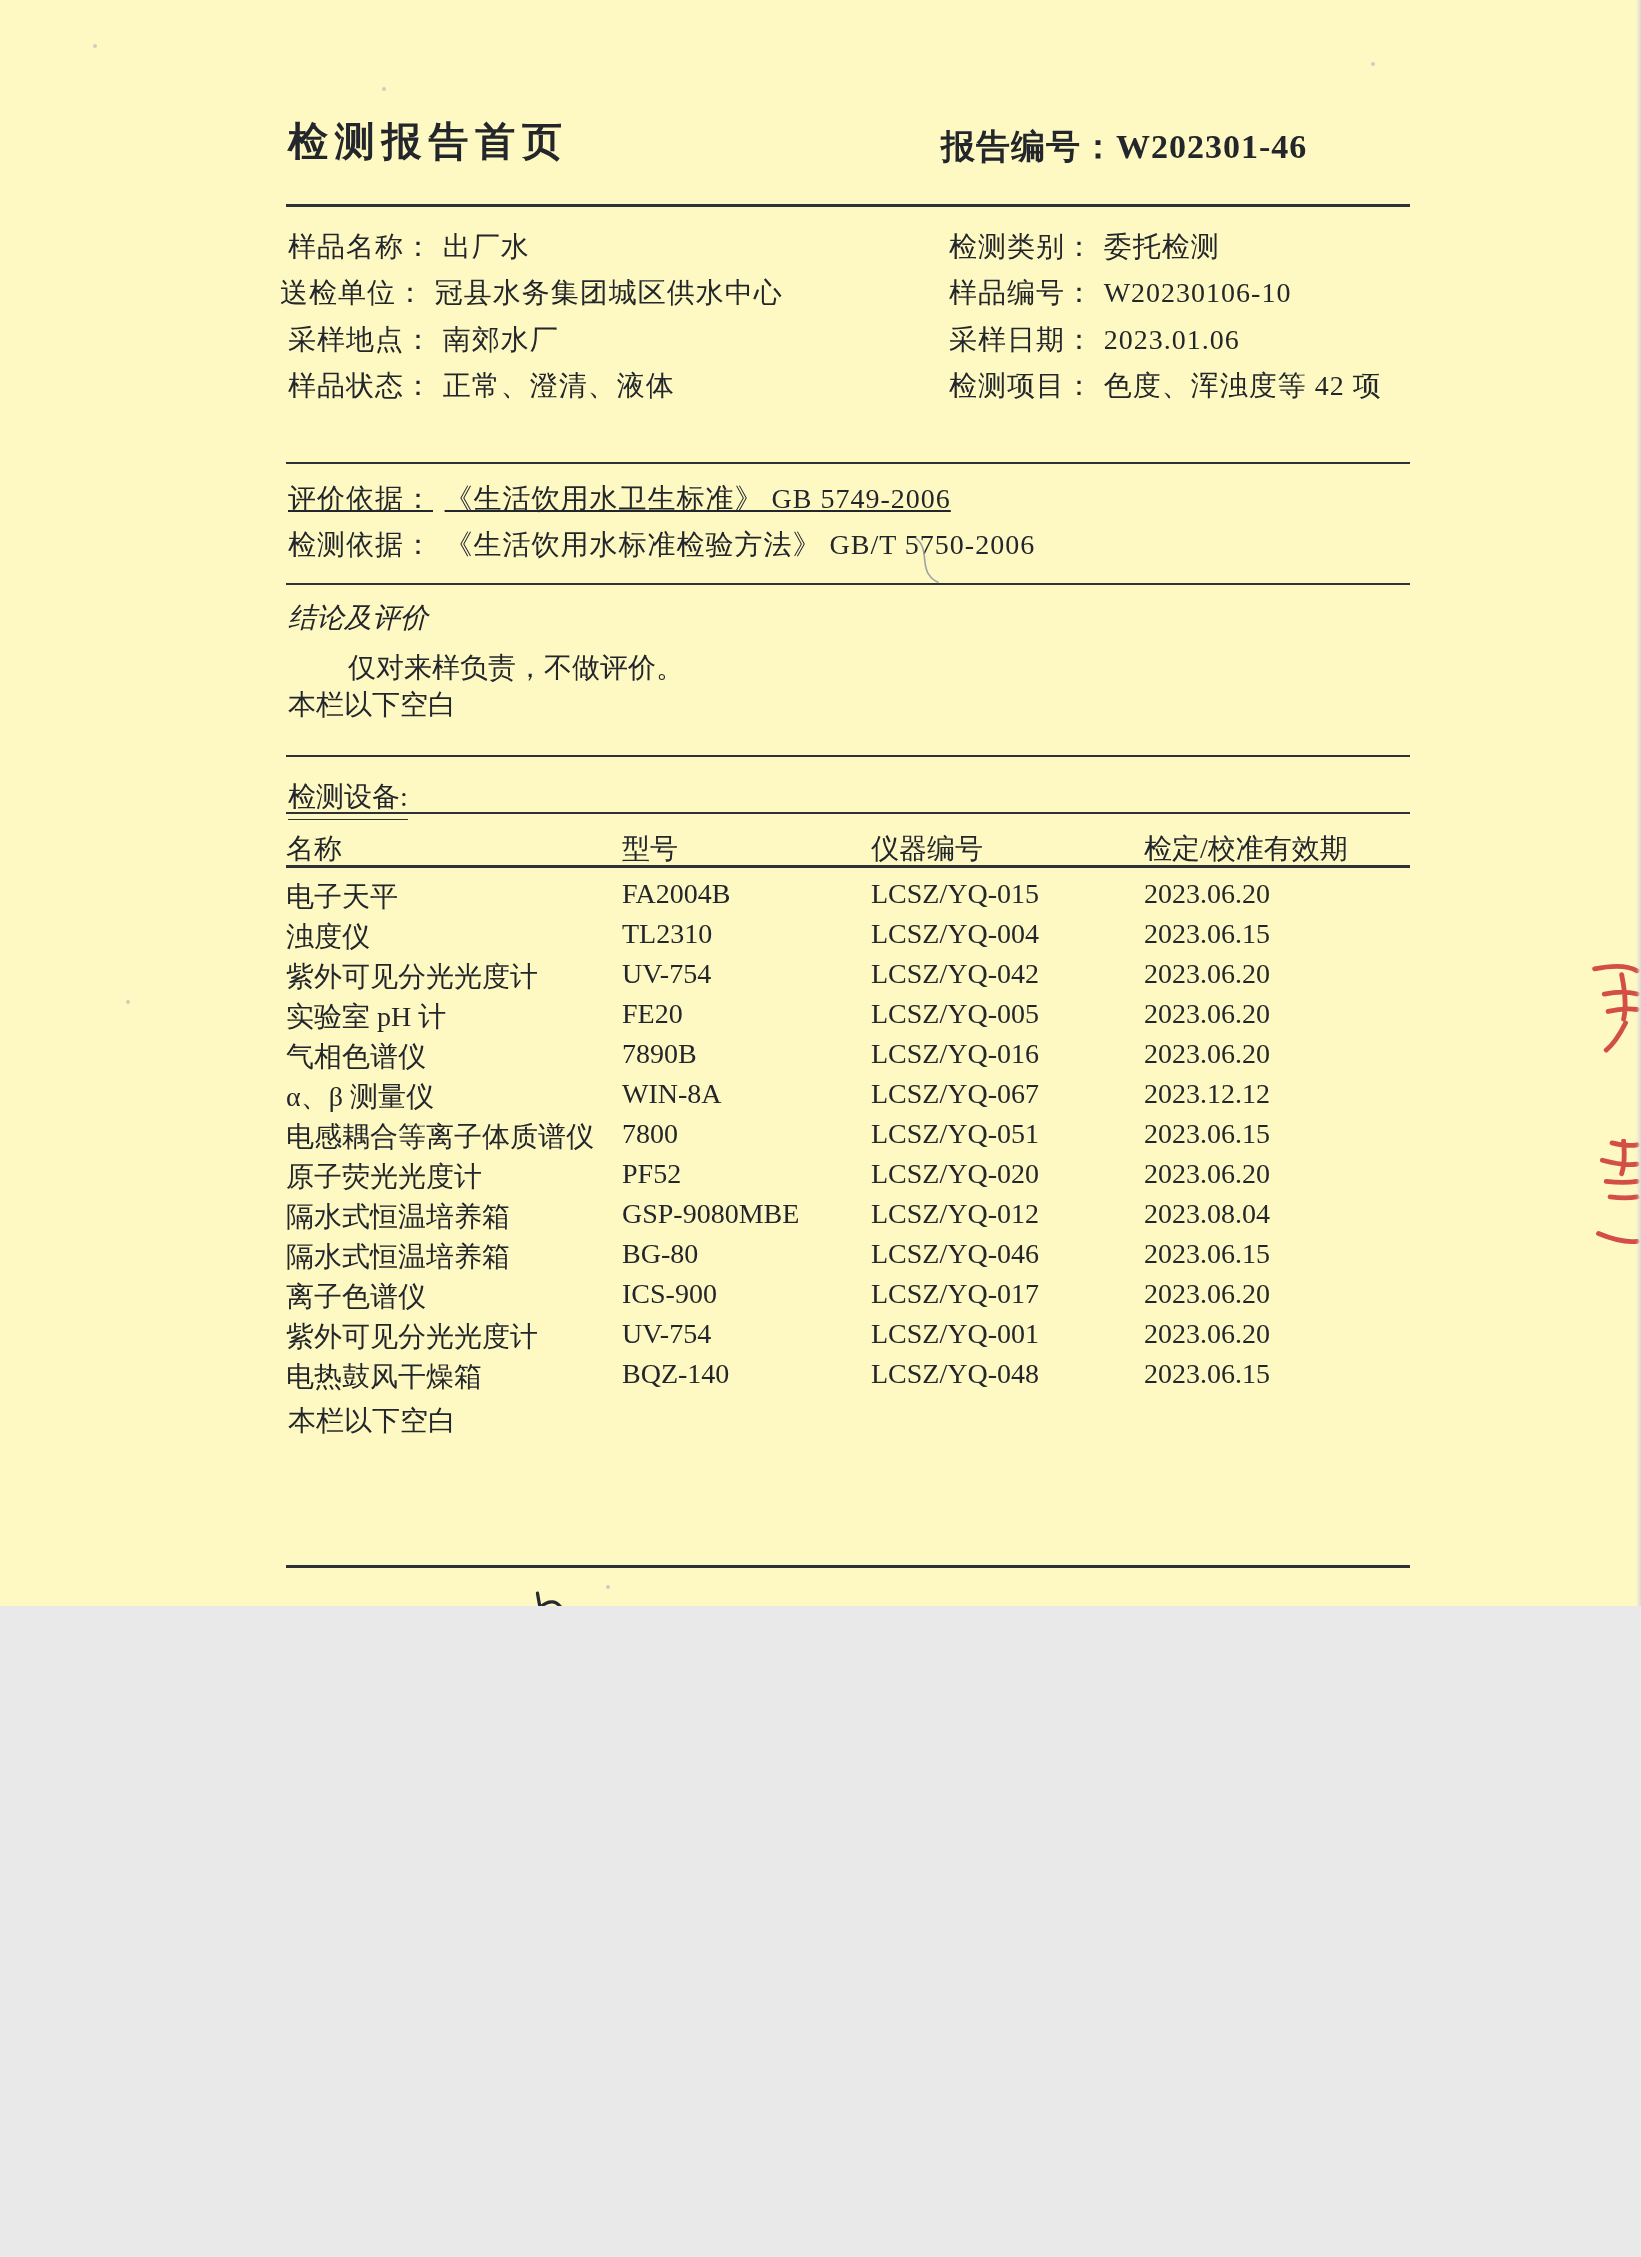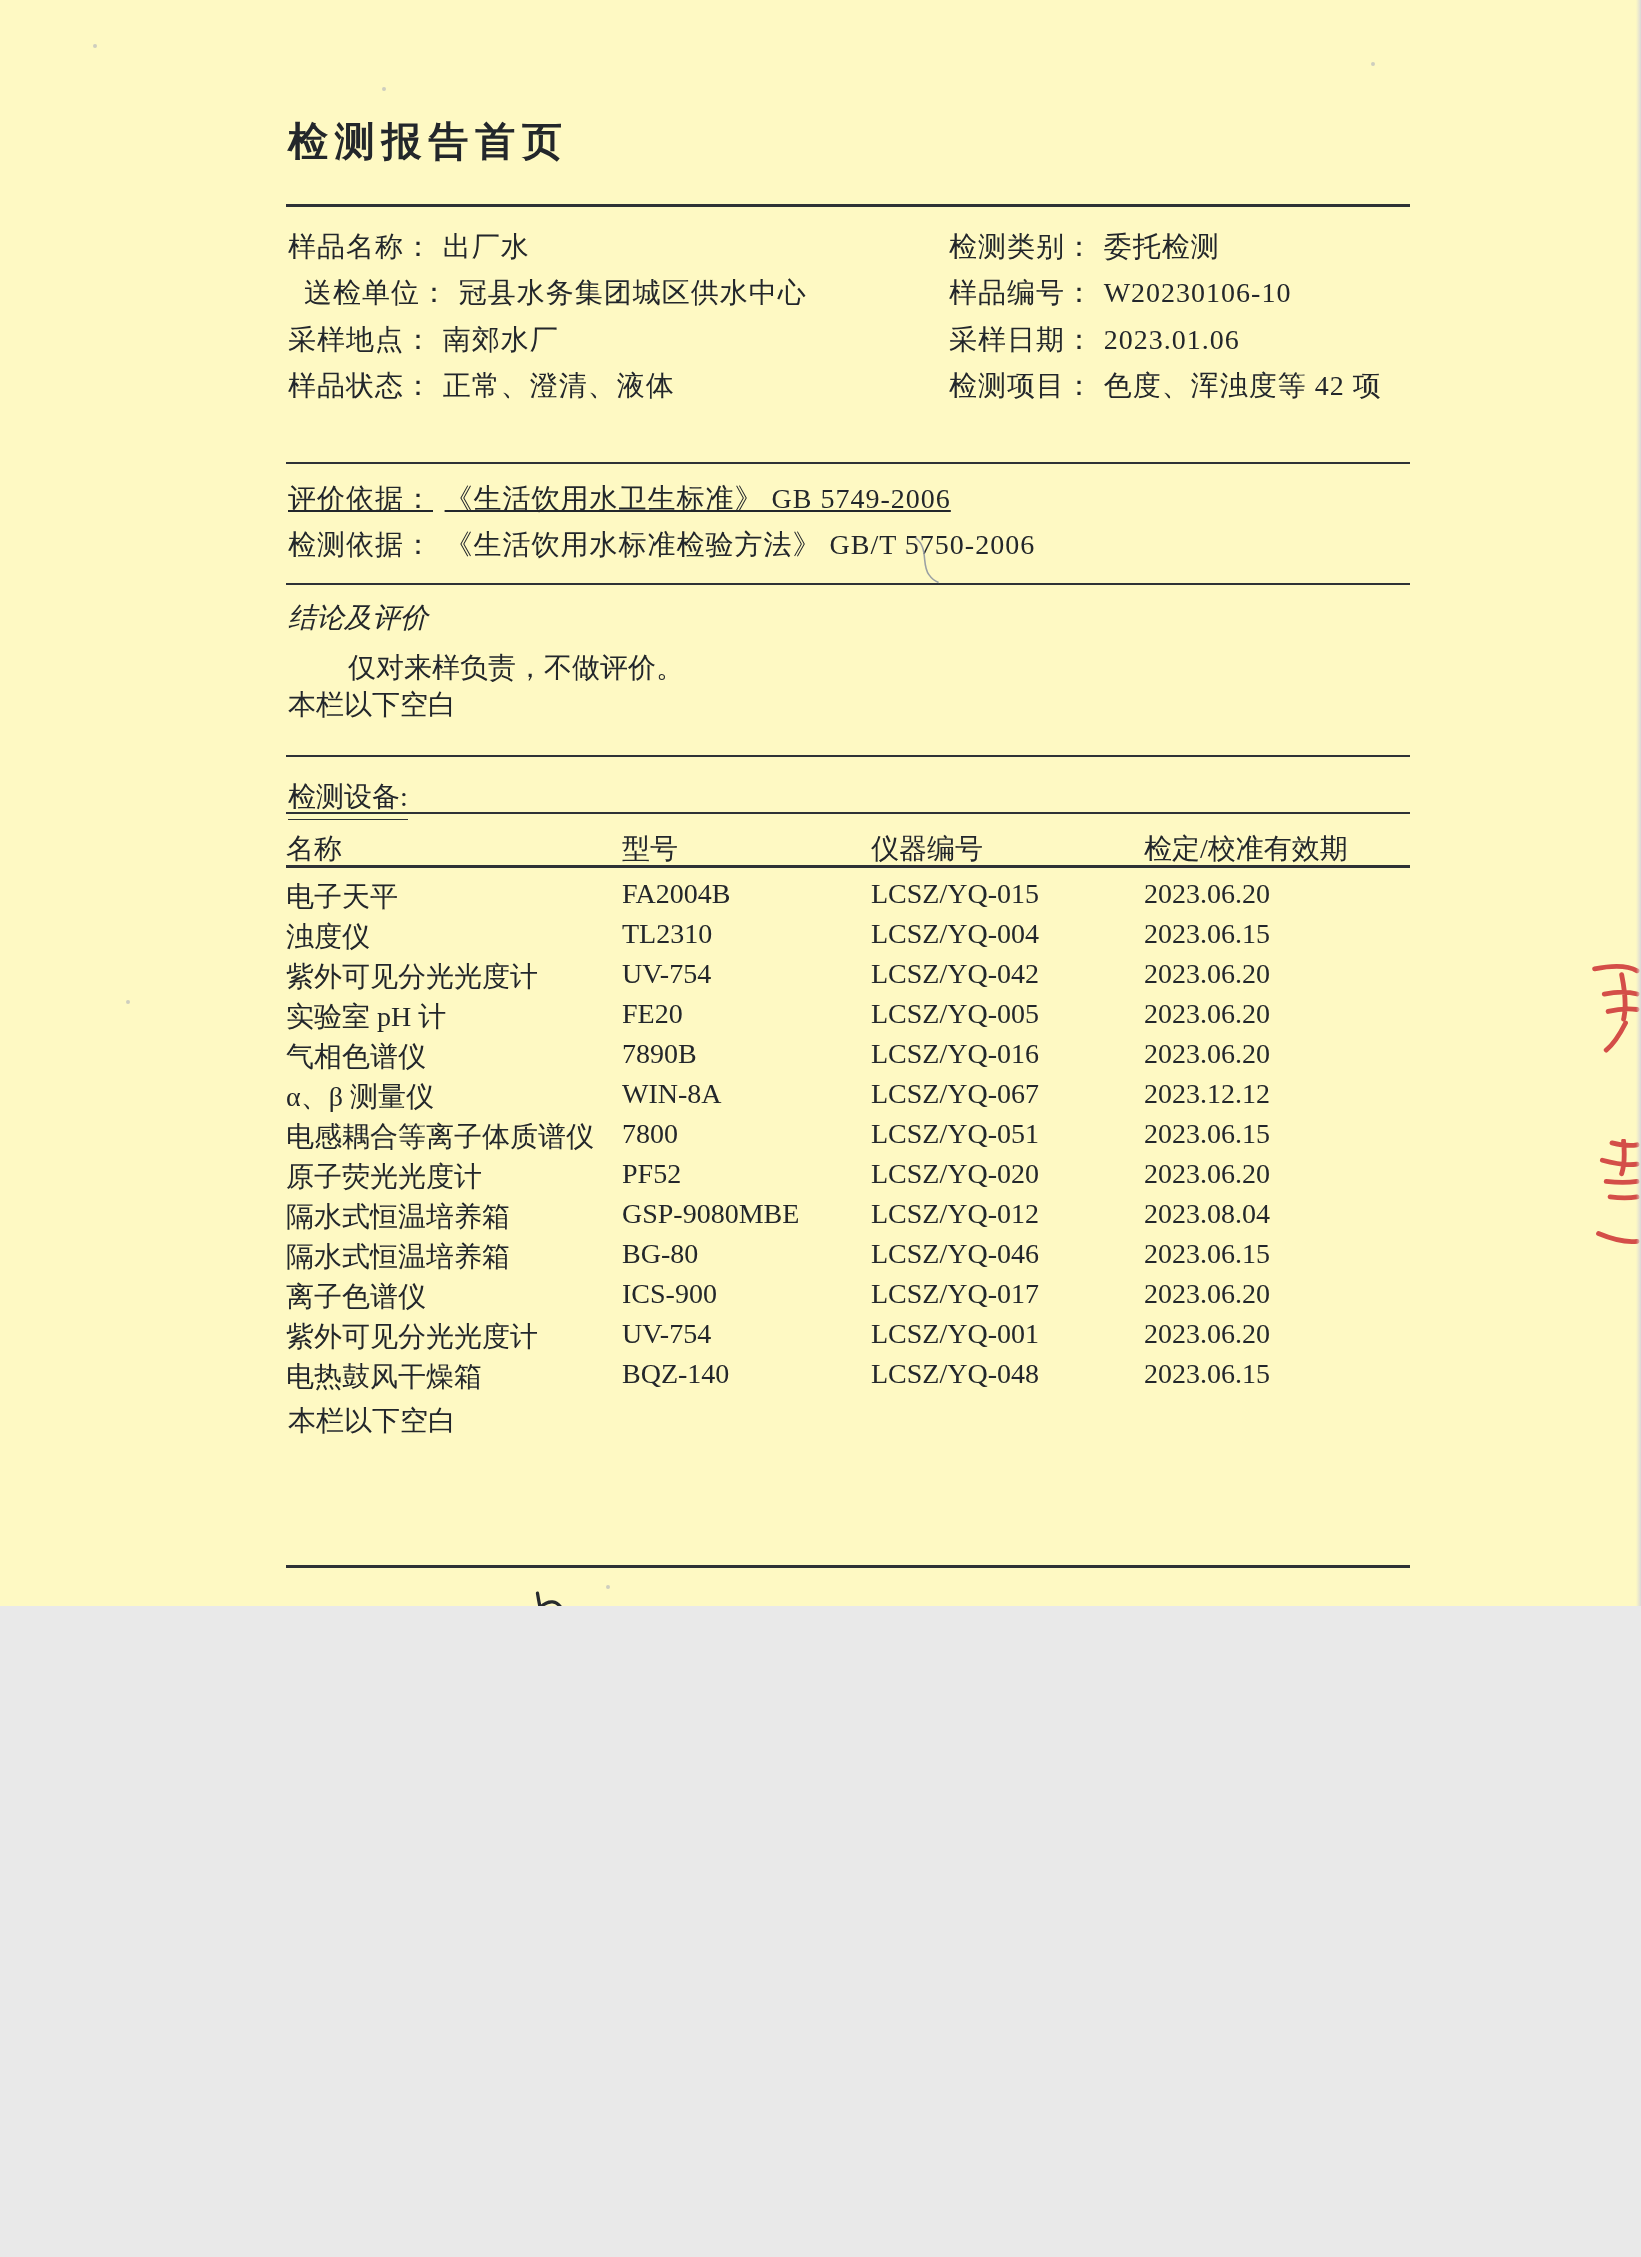--- a/index.html
+++ b/index.html
@@ -54,26 +54,29 @@
   .seam-frag path{fill:none; stroke:#d5505e; stroke-width:5; stroke-linecap:round;}
   .artifact path{fill:none; stroke:#9aa0a4; stroke-width:1.6;}
   .speck{position:absolute; width:3.9px; height:3.9px; border-radius:50%; background:#b9bcbe; opacity:.7;}
 </style>
 </head>
 <body>
 
 <div class="page">
 
   <div class="abs doc-title">检测报告首页</div>
+  <div class="abs report-no">
+    <span>报告编号：</span><span>W202301-46</span>
+  </div>
   <div class="hline" style="left:286px; top:204px; width:1124px; height:2.9px;"></div>
 
   <div class="info-row" style="left:288px; top:228px;">
     <span class="lbl">样品名称：</span><span>出厂水</span>
   </div>
-  <div class="info-row" style="left:304px; top:274px;">
+  <div class="info-row" style="left:280px; top:274px;">
     <span class="lbl">送检单位：</span><span>冠县水务集团城区供水中心</span>
   </div>
   <div class="info-row" style="left:288px; top:321px;">
     <span class="lbl">采样地点：</span><span>南郊水厂</span>
   </div>
   <div class="info-row" style="left:288px; top:367px;">
     <span class="lbl">样品状态：</span><span>正常、澄清、液体</span>
   </div>
 
   <div class="info-row" style="left:949px; top:228px;">

